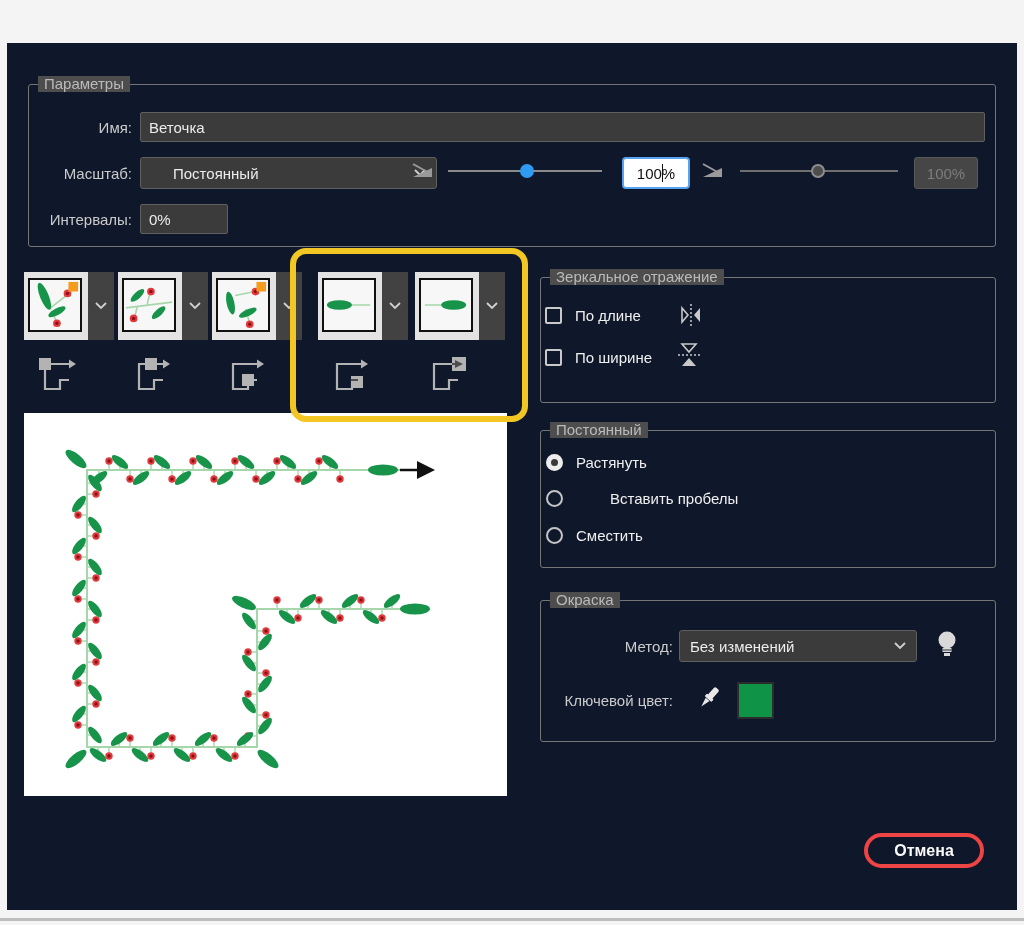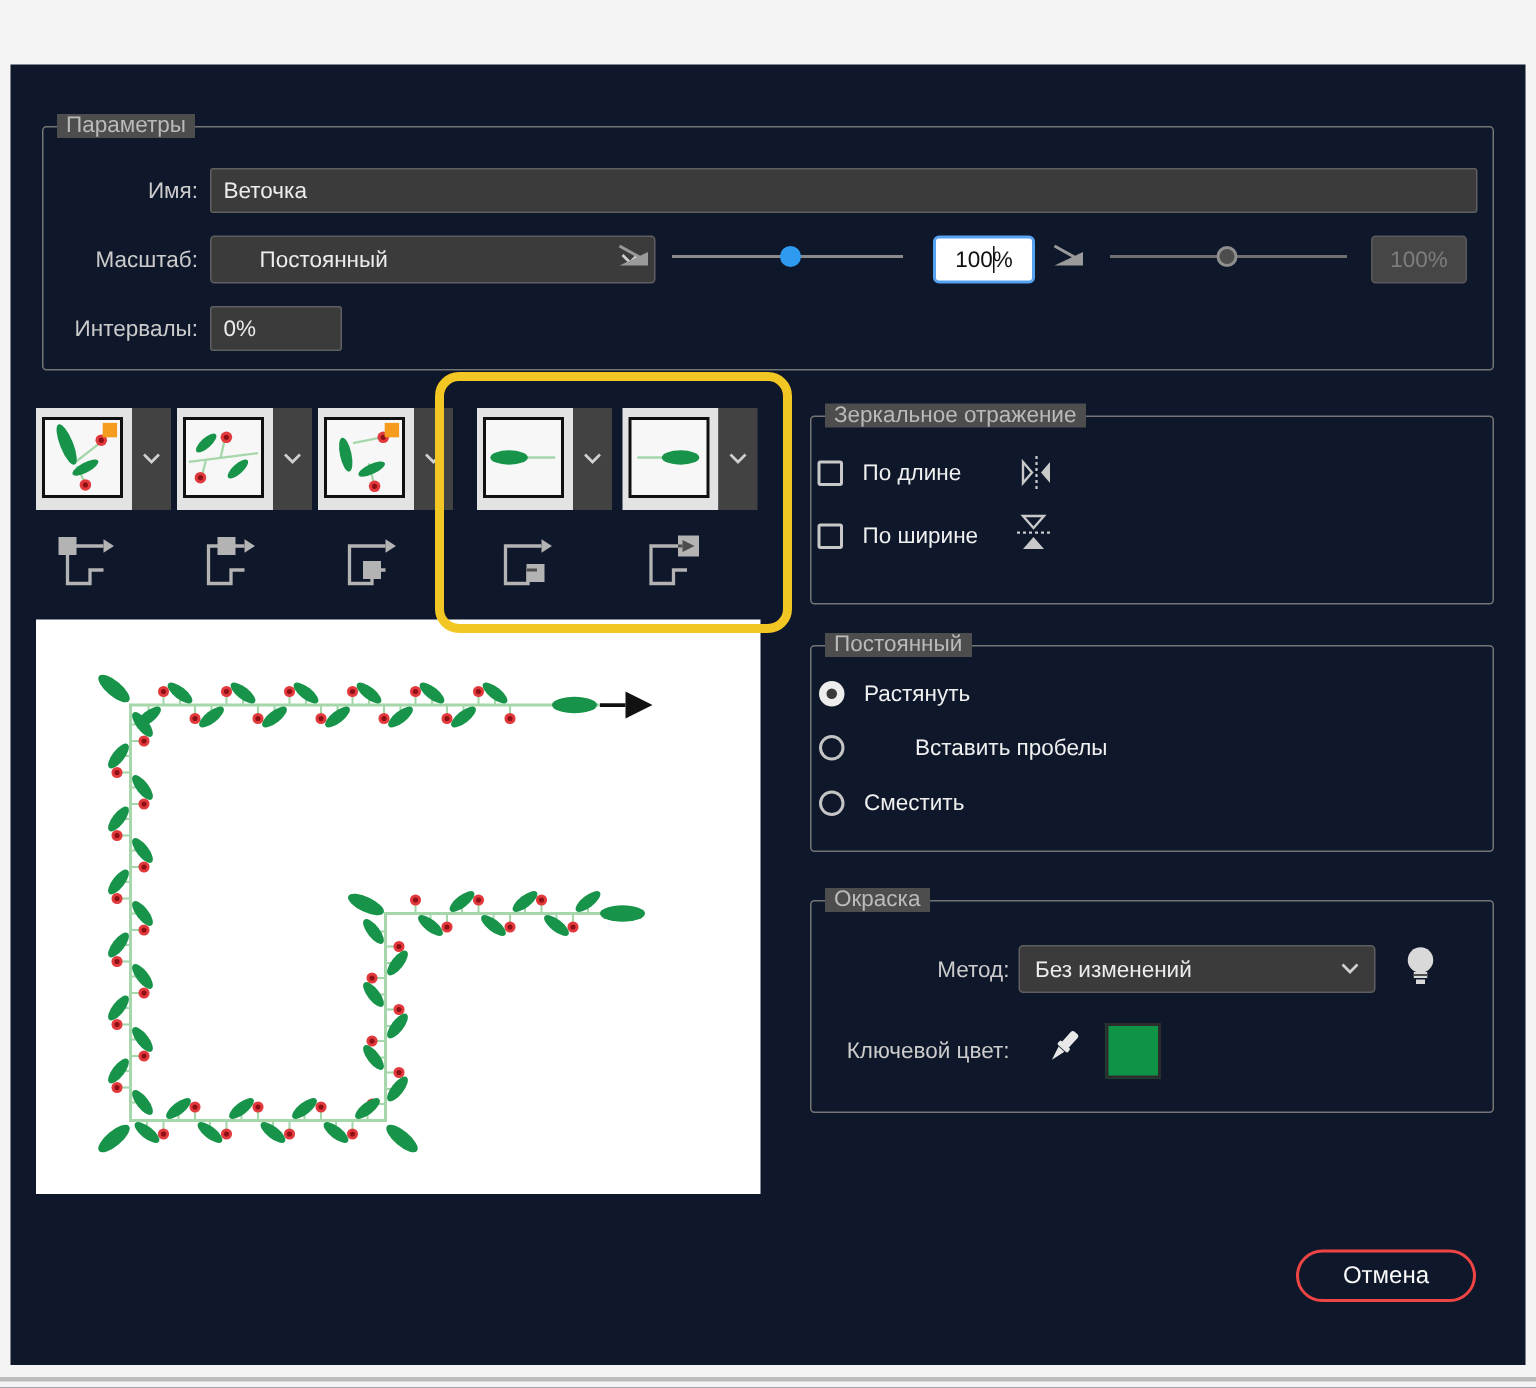--- a/index.html
+++ b/index.html
@@ -26,21 +26,21 @@
   .posicon{position:absolute;width:44px;height:44px;}
   .hilite{position:absolute;border:6px solid #F2C724;border-radius:16px;z-index:6;pointer-events:none;}
   .preview{position:absolute;left:17px;top:370px;width:483px;height:383px;background:#ffffff;}
   .cb{position:absolute;width:17px;height:17px;border:2px solid #c9c9c9;border-radius:2px;background:transparent;box-sizing:border-box;cursor:pointer;}
   .radio{position:absolute;width:17px;height:17px;border-radius:50%;border:2px solid #c4c4c4;box-sizing:border-box;cursor:pointer;}
   .radio.sel{background:#ededed;border-color:#ededed;display:flex;align-items:center;justify-content:center;}
   .radio.sel .dot{width:7px;height:7px;border-radius:50%;background:#3a3a3a;}
   .swatch{position:absolute;width:37px;height:37px;border:2px solid #2c2c2c;box-sizing:border-box;cursor:pointer;}
   .btn{position:absolute;border-radius:20px;background:transparent;color:#fafafa;font-size:16px;font-family:inherit;display:flex;align-items:center;justify-content:center;cursor:pointer;box-sizing:border-box;}
   .btn.primary{border:3px solid #f5f5f5;}
-  .btn.secondary{border:2px solid #ef4444;}
+  .btn.secondary{border:4px solid #ef4444;font-weight:bold;}
   .icon{position:absolute;}
 </style>
 </head>
 <body>
 
 <div class="stage">
 
 
   <div class="dialog">
 

